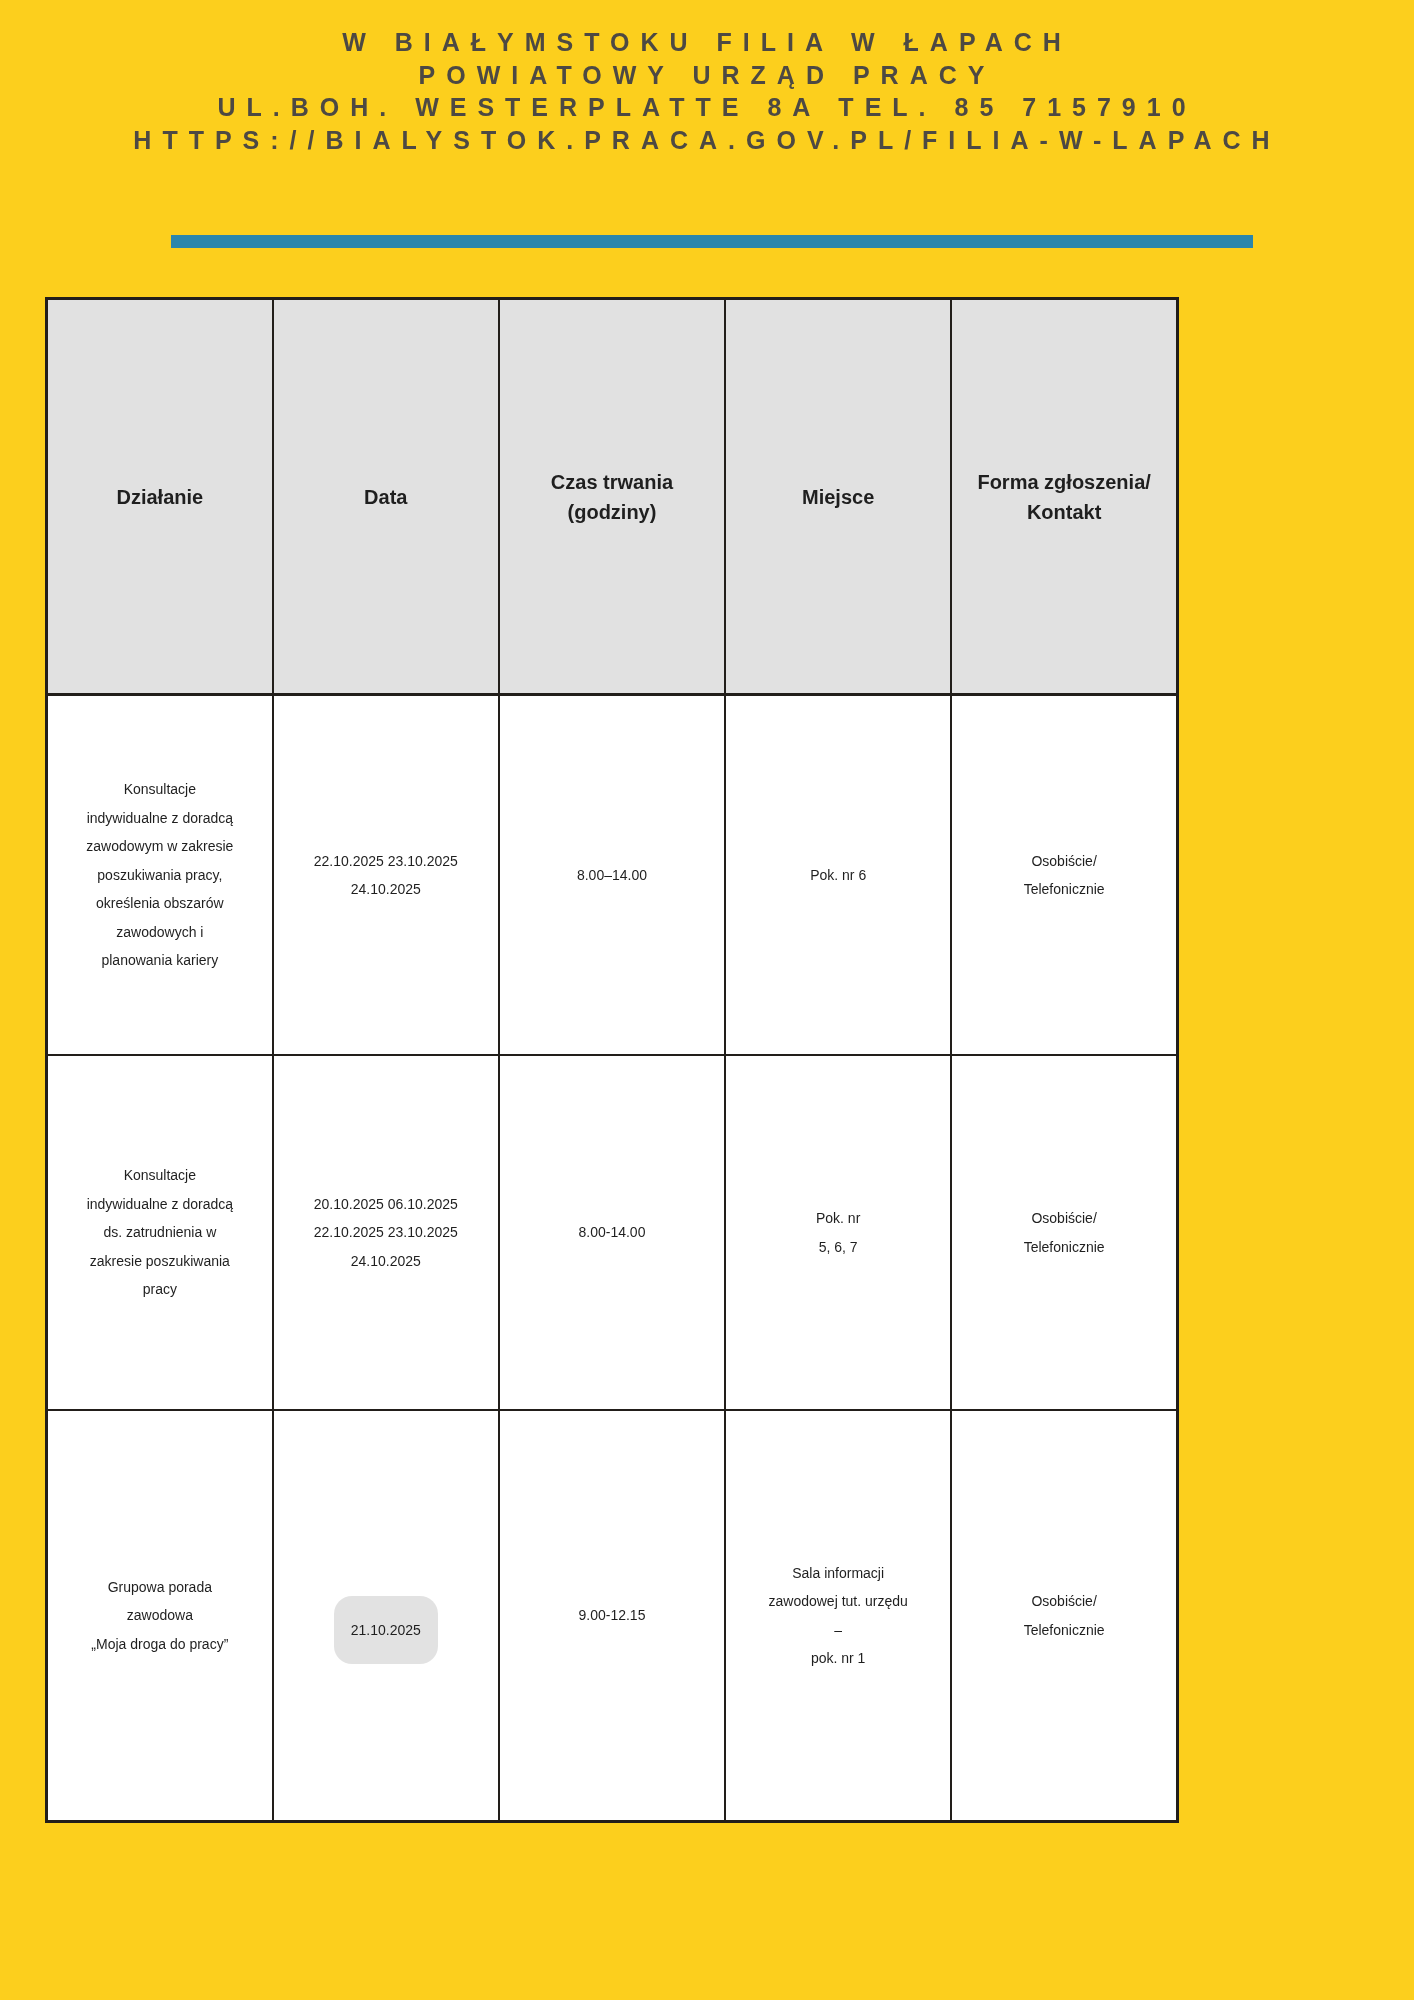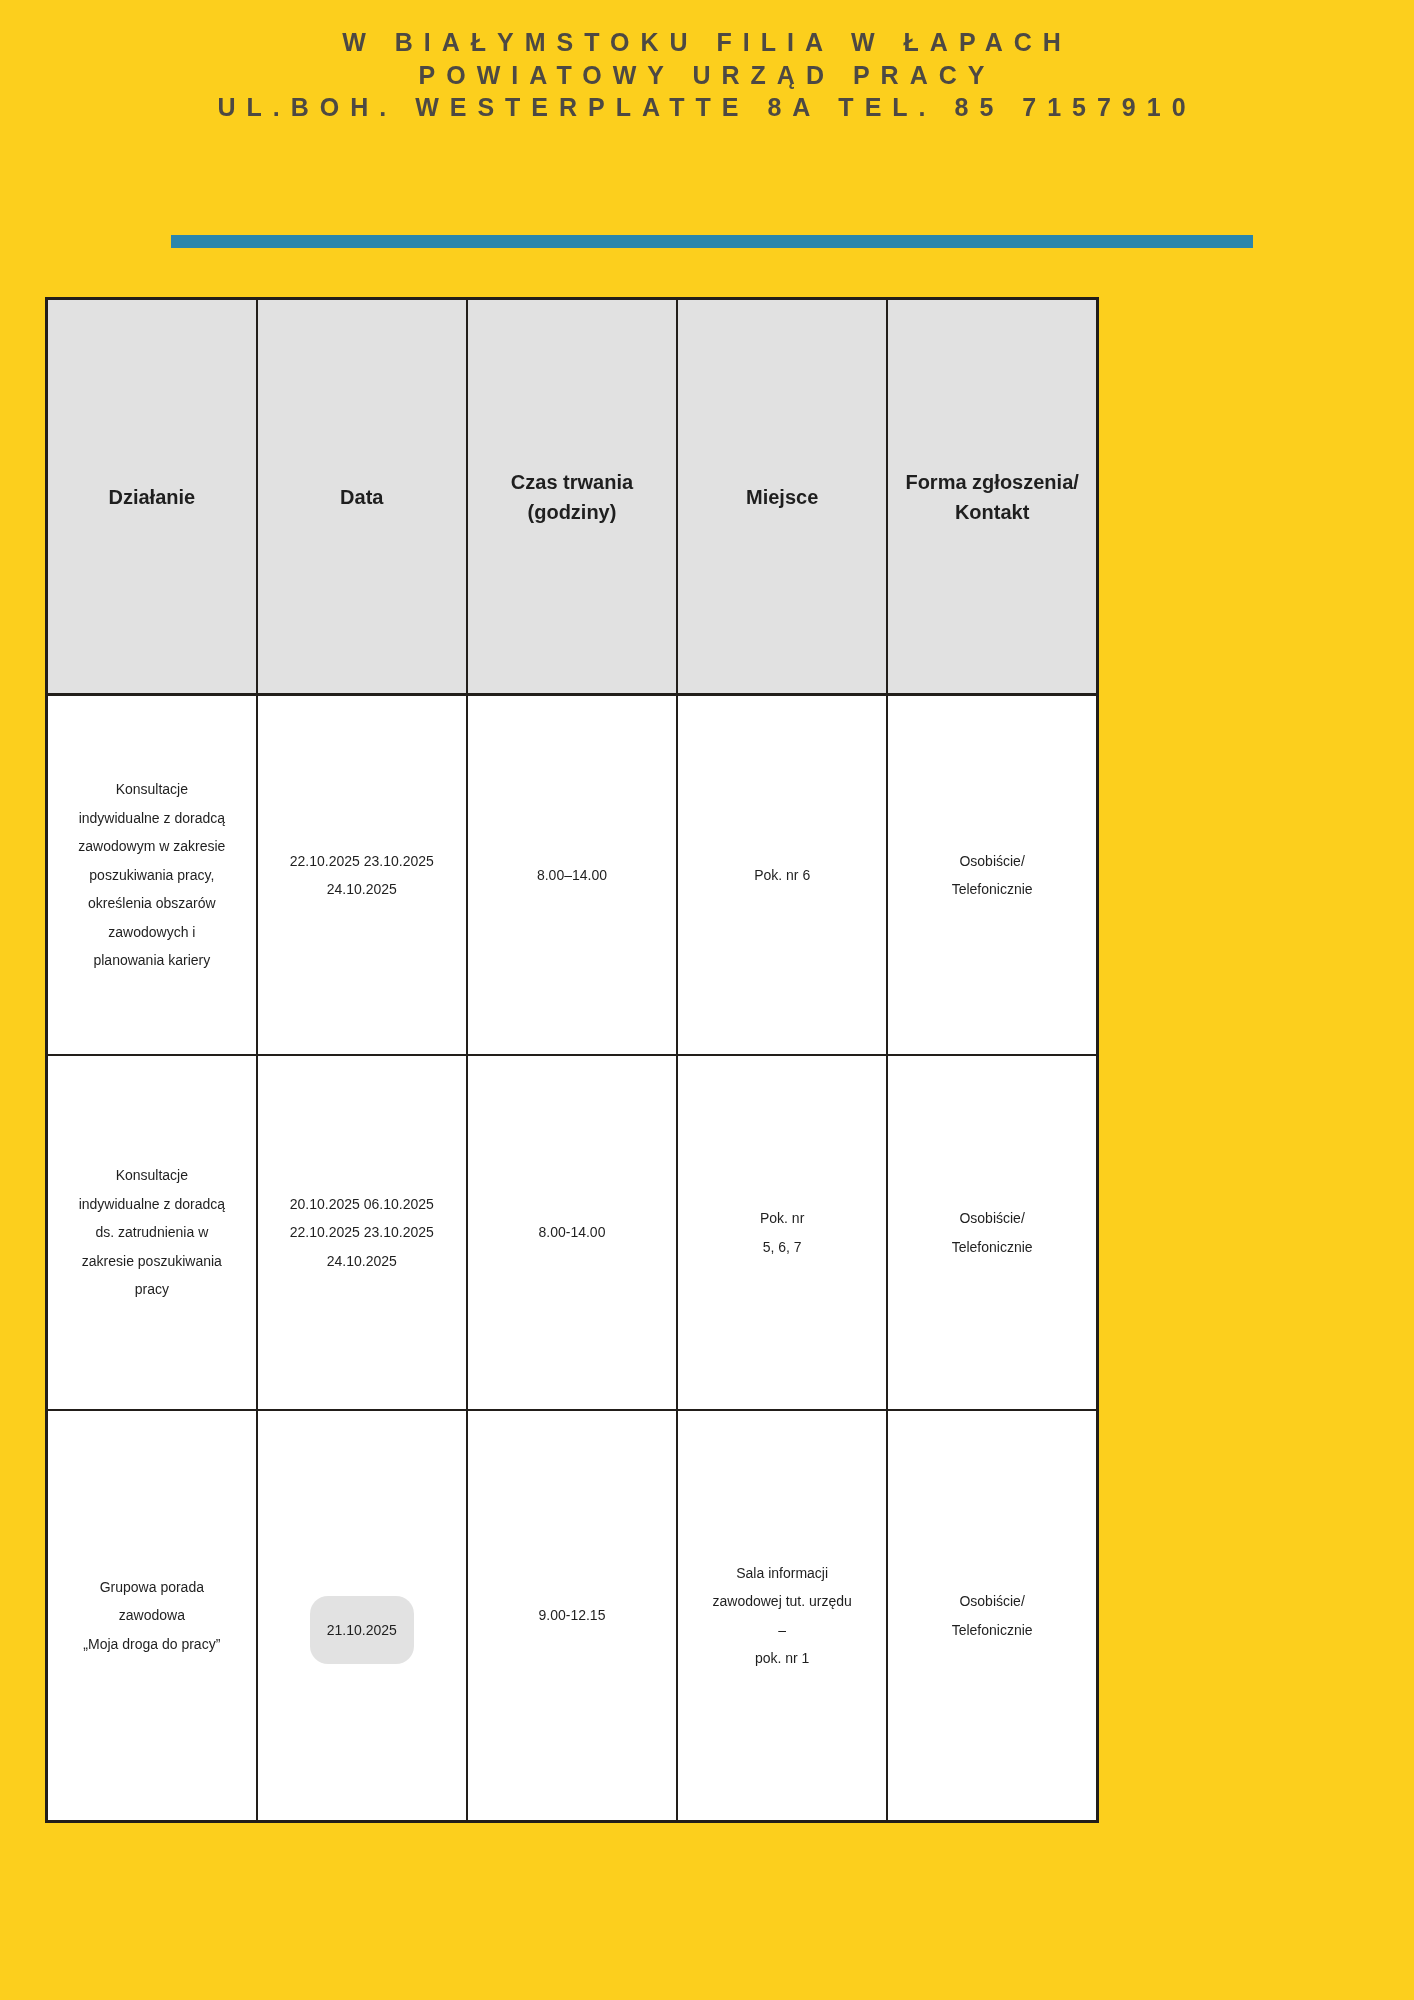--- a/index.html
+++ b/index.html
@@ -29,21 +29,21 @@
   .divider{
     position:absolute;
     top:235px; left:171px;
     width:1082px; height:13px;
     background:#2b86ab;
   }
   
   table.schedule{
     position:absolute;
     top:297px; left:45px;
-    width:1054px;
+    width:1134px;
     border-collapse:collapse;
     table-layout:fixed;
     background:#ffffff;
     border:3px solid #221e1a;
   }
   table.schedule th, table.schedule td{
     border:2px solid #221e1a;
     text-align:center;
     vertical-align:middle;
     white-space:pre-line;
@@ -76,20 +76,21 @@
 </style>
 </head>
 <body>
 
 <div class="poster" style="background: rgb(252, 207, 29);">
 
   <div class="header-block" style="color: rgb(77, 73, 67);">
     <div class="header-line">W BIAŁYMSTOKU FILIA W ŁAPACH</div>
     <div class="header-line">POWIATOWY URZĄD PRACY</div>
     <div class="header-line">UL.BOH. WESTERPLATTE 8A TEL. 85 7157910</div>
+    <div class="header-line">HTTPS://BIALYSTOK.PRACA.GOV.PL/FILIA-W-LAPACH</div>
   </div>
 
   <div class="divider" style="background: rgb(43, 134, 171);"></div>
 
   <table class="schedule">
     <colgroup>
       <col style="width:20%">
         <col style="width:20%">
         <col style="width:20%">
         <col style="width:20%">

